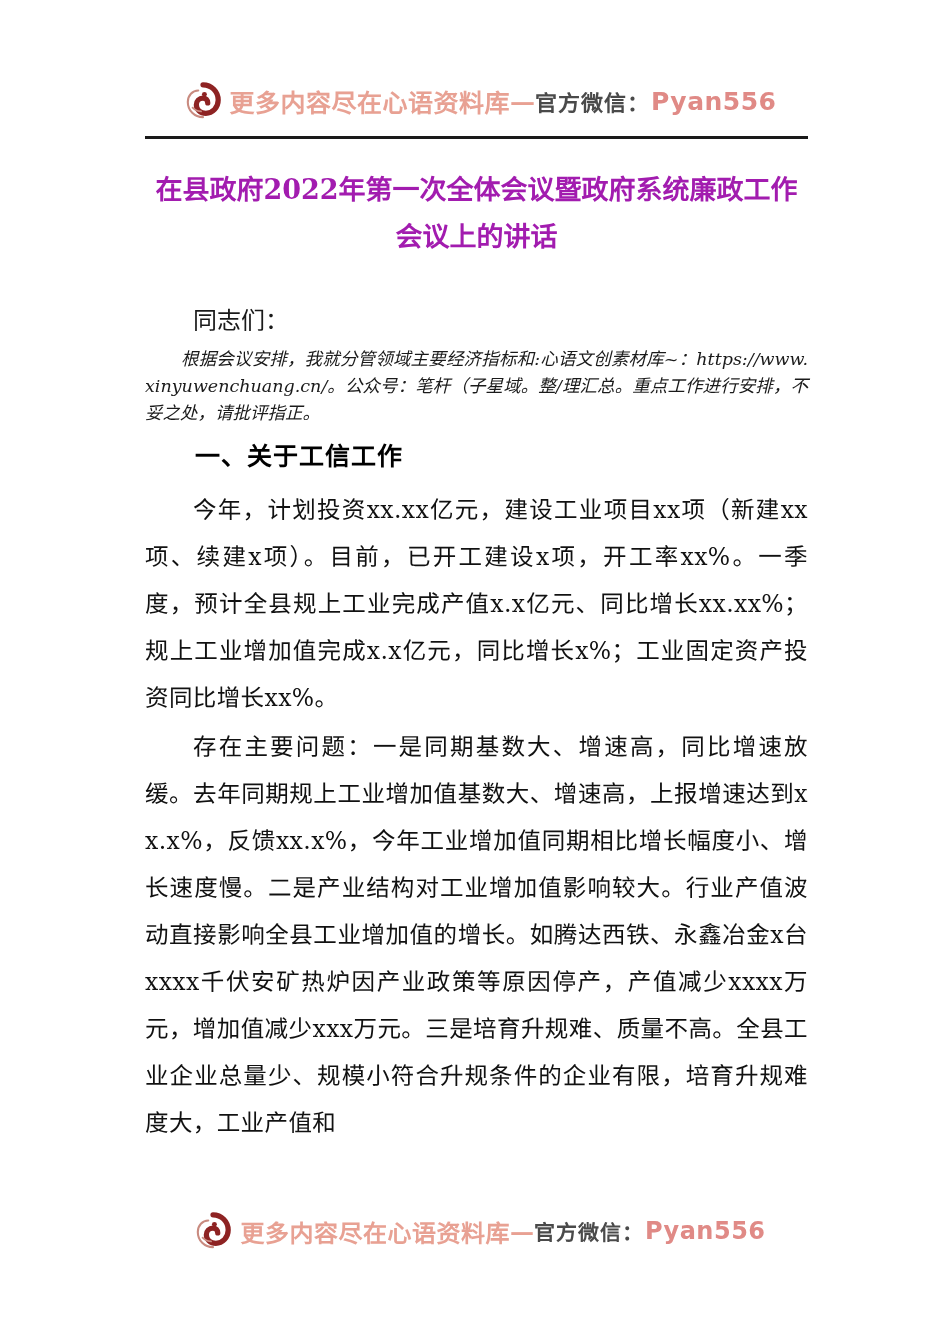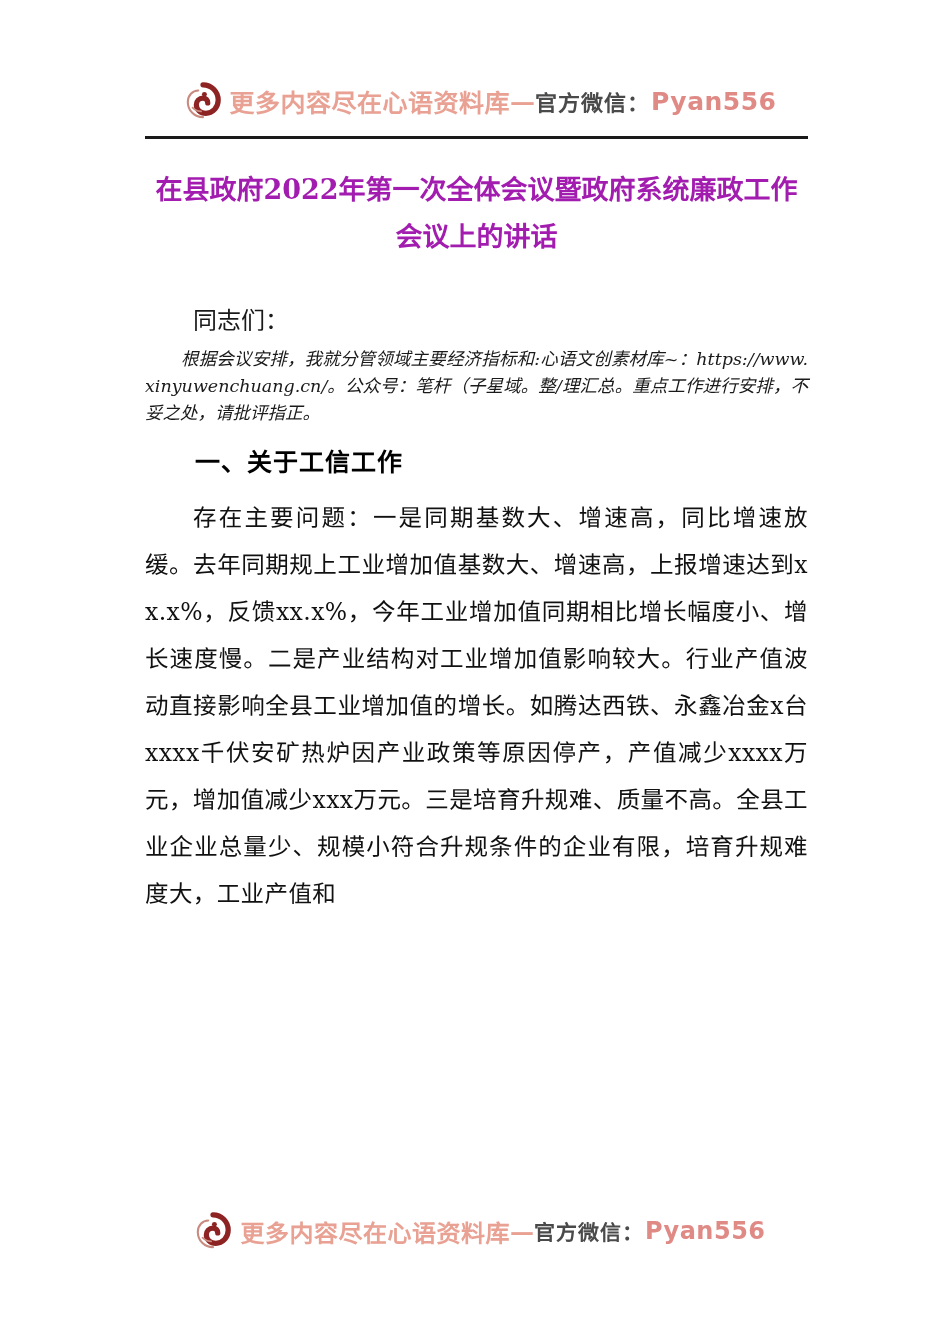--- a/index.html
+++ b/index.html
@@ -115,26 +115,26 @@
     color: #1a1a1a;
     text-align: justify;
     text-justify: inter-character;
     text-indent: 36px;
     margin: 0;
     word-break: break-all;
     font-style: italic;
   }
 
   .section-heading {
-    font-family: Liberation Mono, monospace;
+    font-family: Liberation Serif, serif;
     font-weight: bold;
     font-size: 25px;
     line-height: 40px;
     color: #000000;
-    margin: 18px 0 10px 0;
+    margin: 10px 0 10px 0;
     padding-left: 50px;
     letter-spacing: 1px;
   }
 
   .body-para {
     font-family: "DejaVu Serif", "Liberation Serif", serif;
     font-size: 23.5px;
     line-height: 47px;
     color: #111111;
     text-align: justify;
@@ -187,20 +187,21 @@
   <div class="doc">
 
     <h1 class="doc-title">在县政府2022年第一次全体会议暨政府系统廉政工作会议上的讲话</h1>
 
     <p class="salutation">同志们：</p>
 
     <p class="small-note">根据会议安排，我就分管领域主要经济指标和:心语文创素材库~：https://www.xinyuwenchuang.cn/。公众号：笔杆（子星域。整/理汇总。重点工作进行安排，不妥之处，请批评指正。</p>
 
     <h2 class="section-heading">一、关于工信工作</h2>
 
+    <p class="body-para">今年，计划投资xx.xx亿元，建设工业项目xx项（新建xx项、续建x项）。目前，已开工建设x项，开工率xx%。一季度，预计全县规上工业完成产值x.x亿元、同比增长xx.xx%；规上工业增加值完成x.x亿元，同比增长x%；工业固定资产投资同比增长xx%。</p>
 
     <p class="body-para">存在主要问题：一是同期基数大、增速高，同比增速放缓。去年同期规上工业增加值基数大、增速高，上报增速达到xx.x%，反馈xx.x%，今年工业增加值同期相比增长幅度小、增长速度慢。二是产业结构对工业增加值影响较大。行业产值波动直接影响全县工业增加值的增长。如腾达西铁、永鑫冶金x台xxxx千伏安矿热炉因产业政策等原因停产，产值减少xxxx万元，增加值减少xxx万元。三是培育升规难、质量不高。全县工业企业总量少、规模小符合升规条件的企业有限，培育升规难度大，工业产值和</p>
 
   </div>
 
   <div class="footer-watermark">
     <span class="wm-logo">
       <svg viewBox="0 0 40 40" xmlns="http://www.w3.org/2000/svg">
         <path d="M20 3 C29 3 36 10 36 19 C36 27 30 33 23 33 C17 33 13 29 13 24 C13 20 16 17 20 17 C23 17 25 19 25 22" fill="none" stroke="#8e2323" stroke-width="5.5" stroke-linecap="round"></path>
         <path d="M20 37 C11 37 4 30 4 21 C4 14 9 9 15 9" fill="none" stroke="#c98b80" stroke-width="2.2" stroke-linecap="round"></path>

